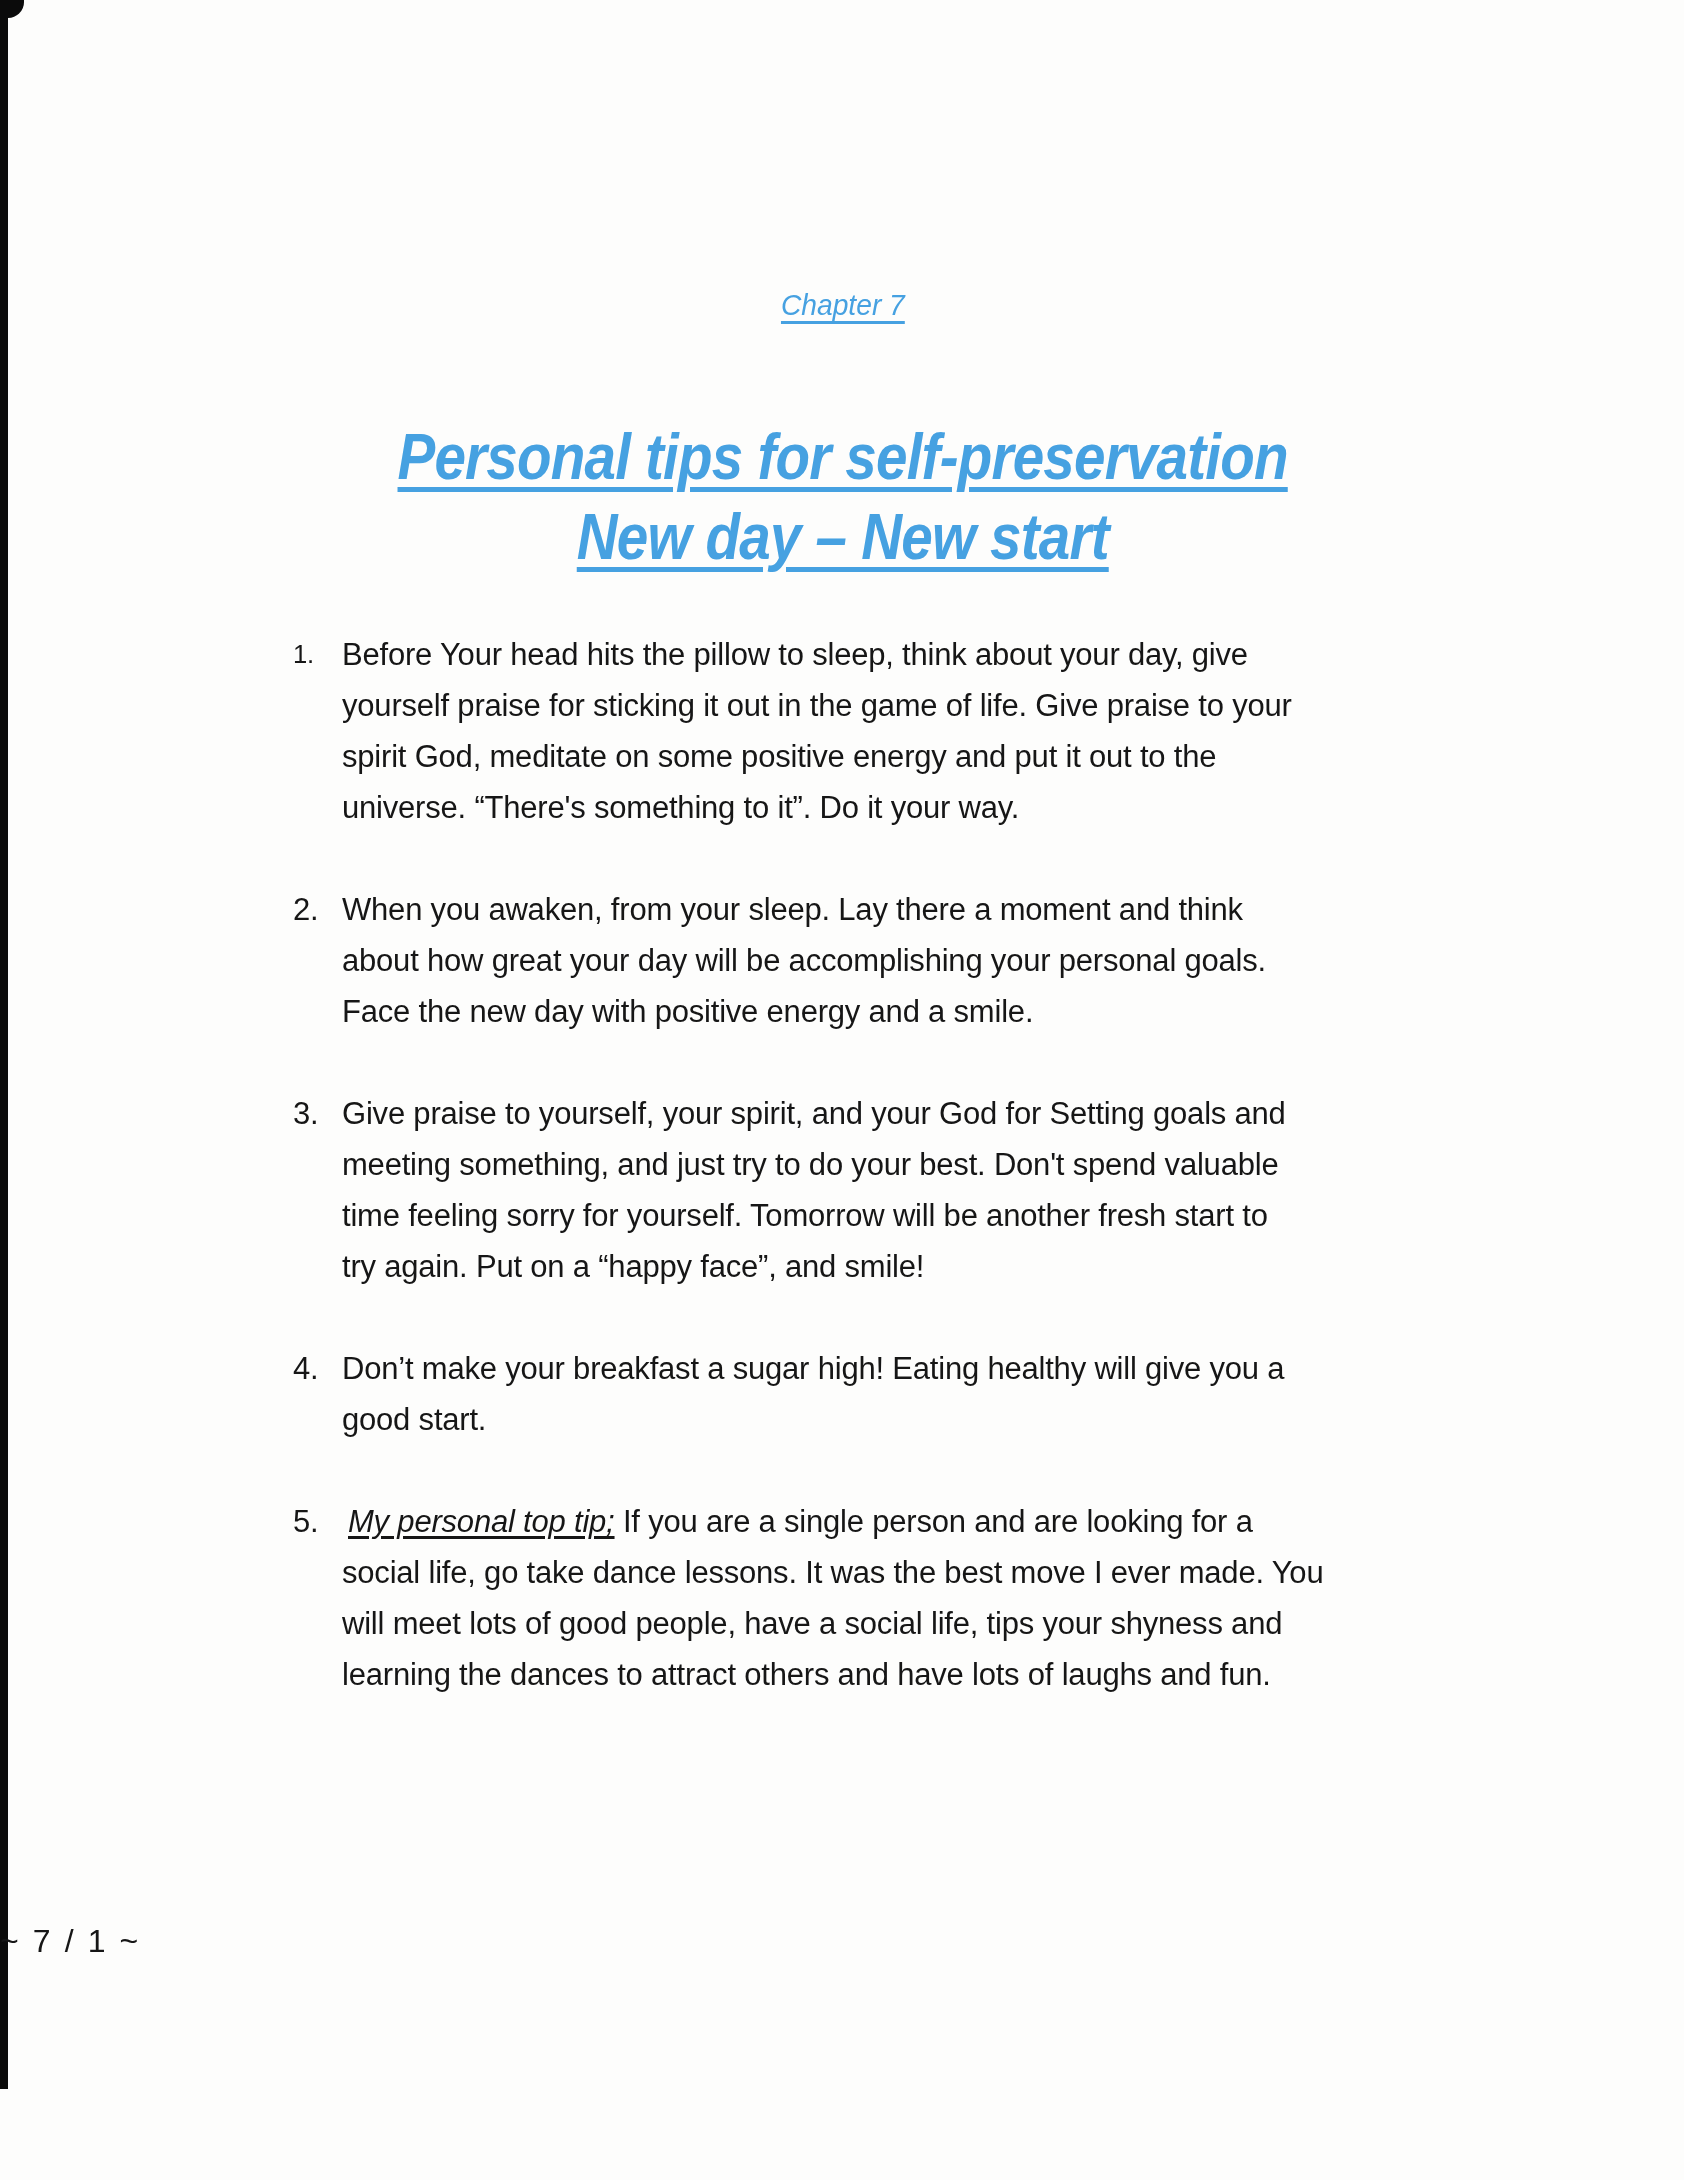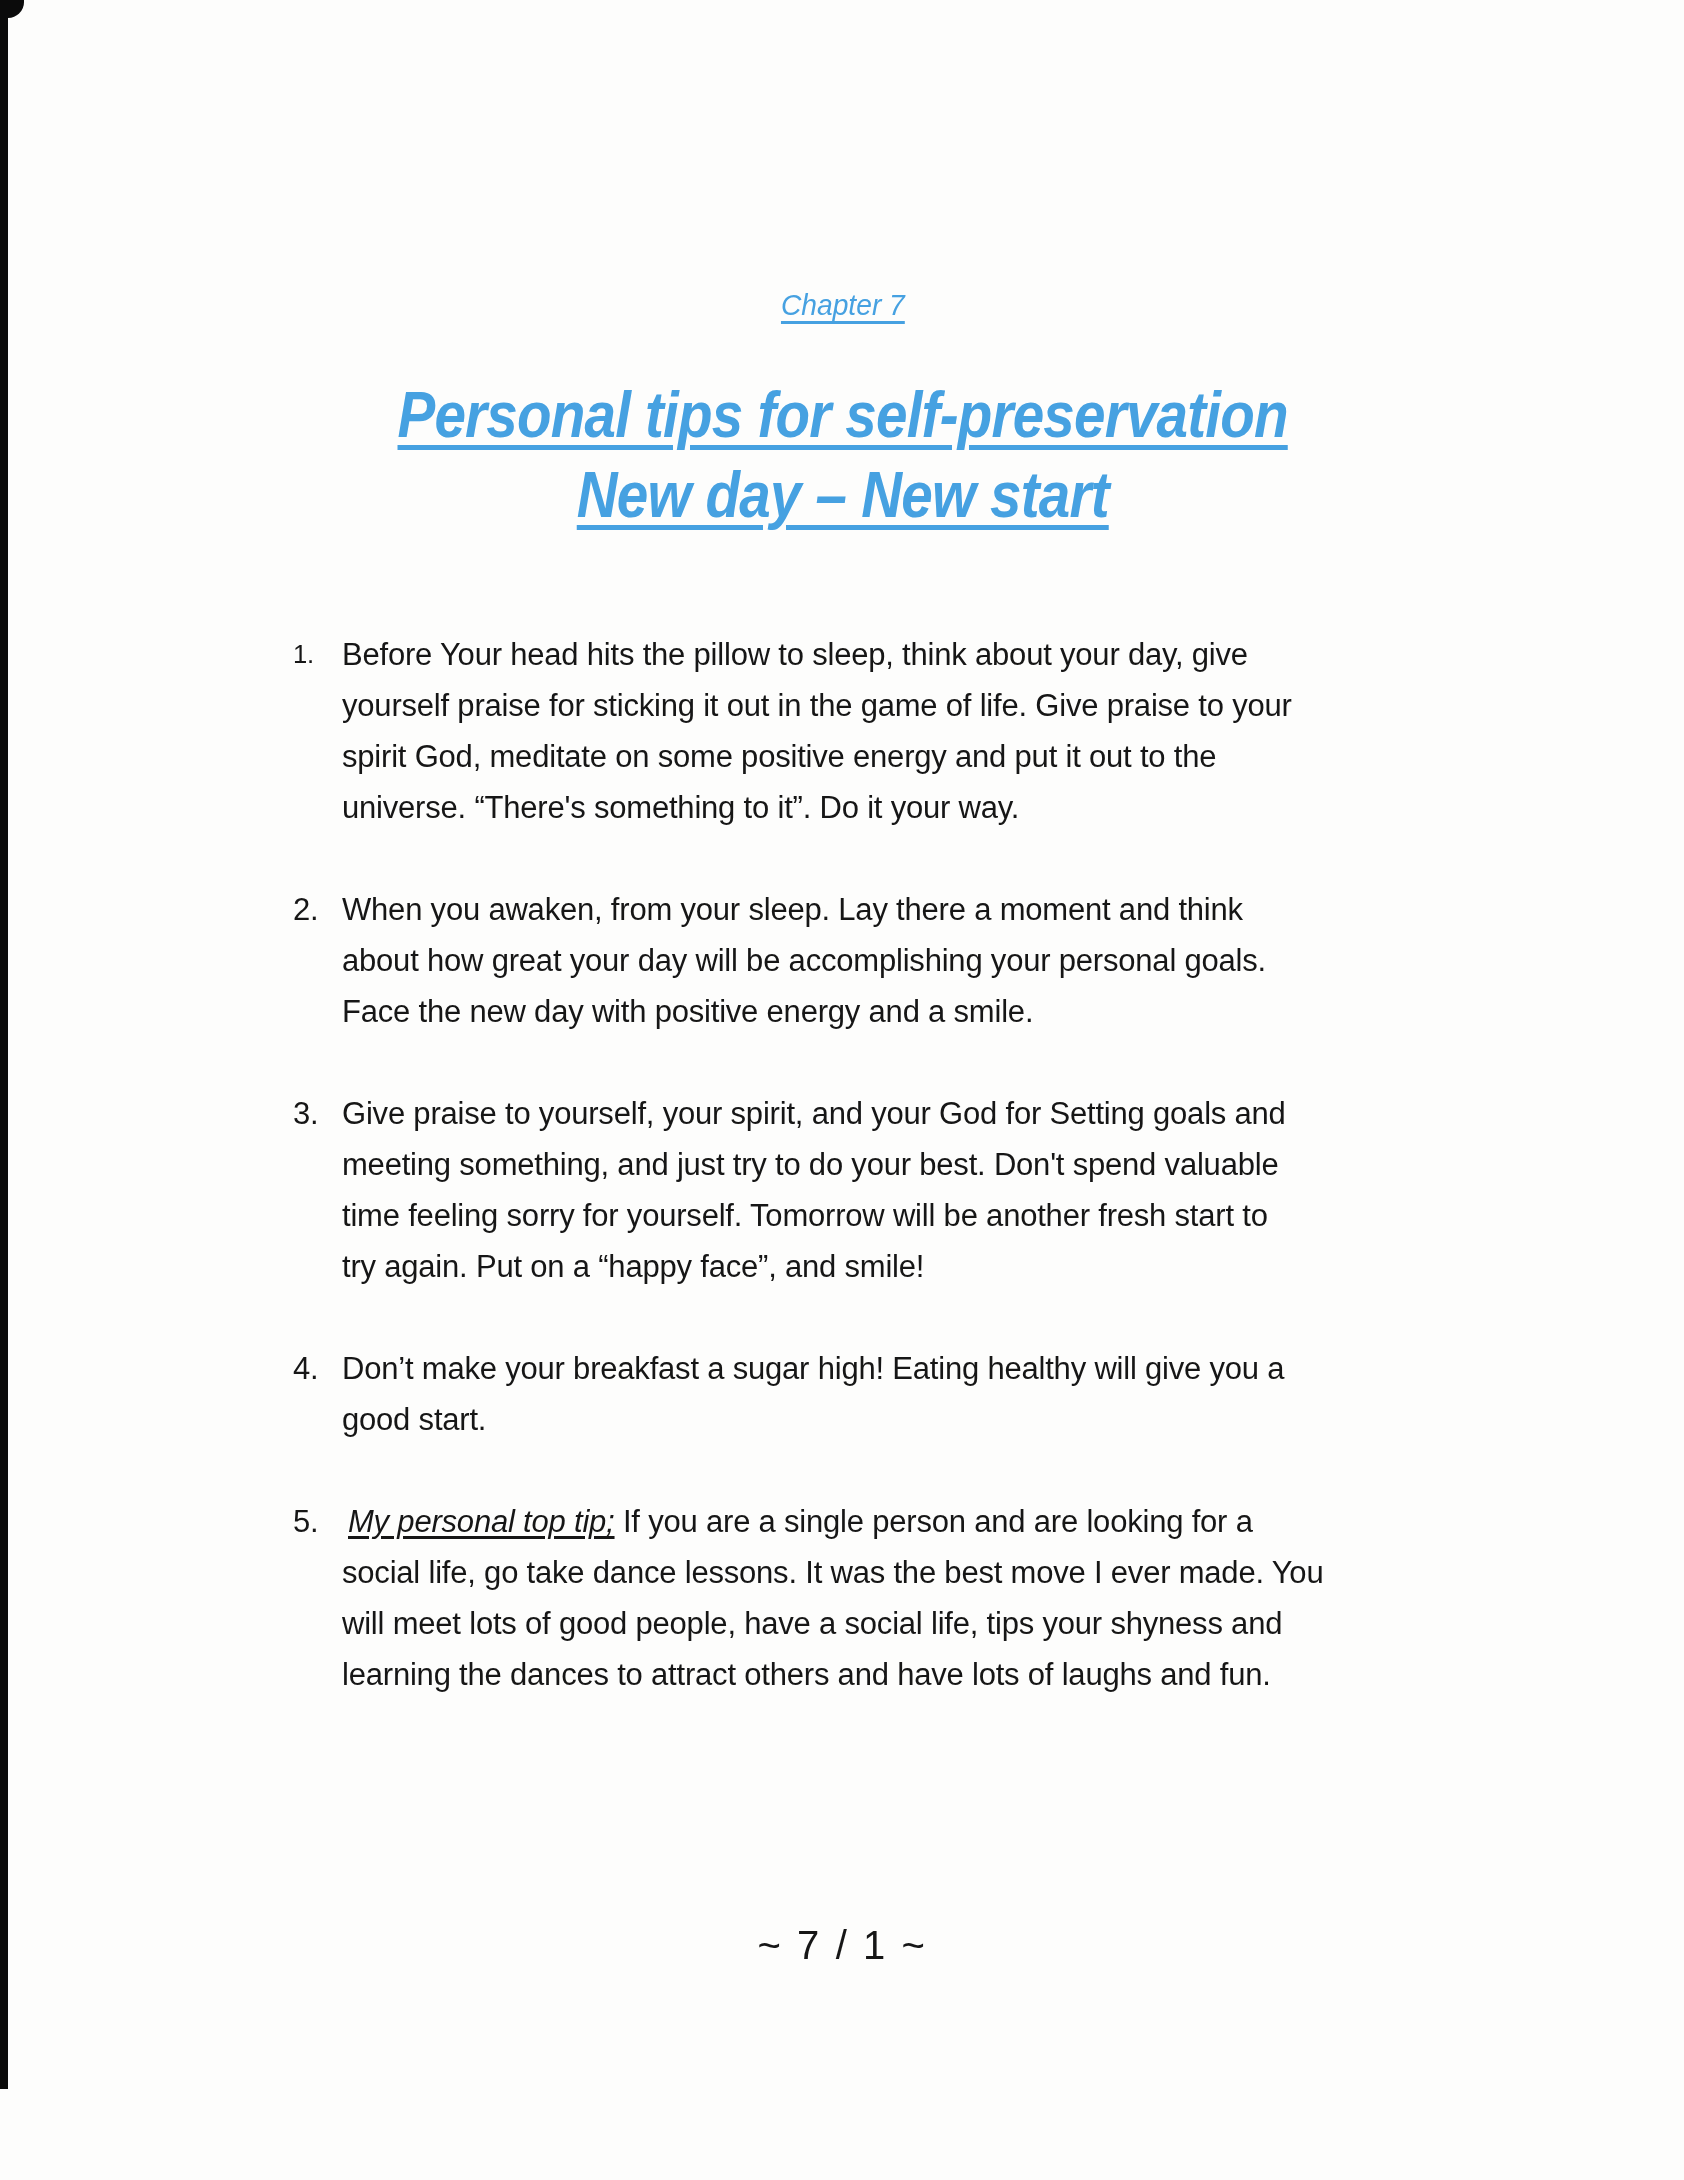--- a/index.html
+++ b/index.html
@@ -56,20 +56,21 @@
     transform: scaleX(0.94);
     text-decoration: underline;
     text-decoration-thickness: 2.6px;
     text-underline-offset: 6px;
   }
   .title-line {
     font-size: 65px;
     font-weight: 700;
     line-height: 1;
     letter-spacing: -0.9px;
+    margin-top: 42px;
   }
   .title-line .squeeze {
     text-decoration: underline;
     text-decoration-thickness: 5.1px;
     text-underline-offset: 7.7px;
   }
   .title-1 { top: 382px; }
   .title-2 { top: 462px; }
   
   .tips {
@@ -108,22 +109,21 @@
     text-decoration-thickness: 2.6px;
     text-underline-offset: 4.3px;
     margin-left: 6px;
   }
   
   .footer {
     position: absolute;
     left: 0;
     top: 1923px;
     width: 100%;
-    text-align: center;
-    font-size: 40px;
+    font-size: 32px;
     letter-spacing: 2.6px;
     font-weight: 400;
   }
 </style>
 </head>
 <body>
 
 <div id="page">
 
   <div class="scan-bar-left"></div>

